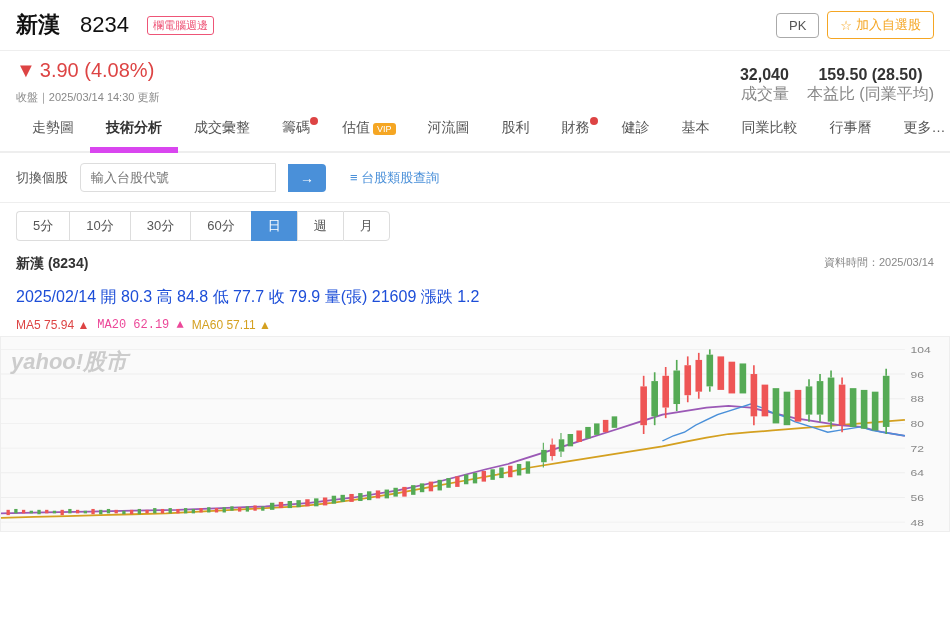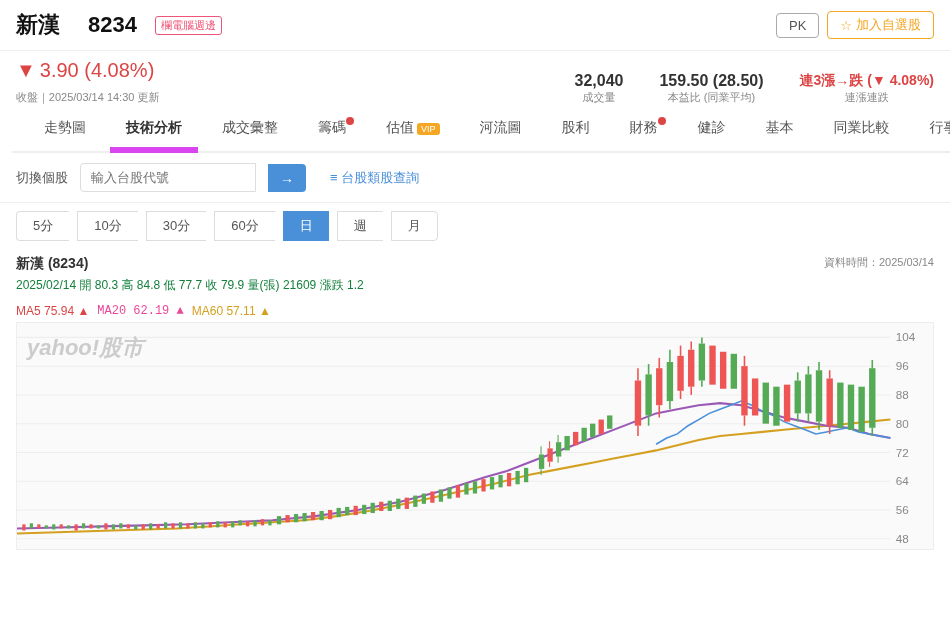--- a/index.html
+++ b/index.html
@@ -1,71 +1,71 @@
 <!DOCTYPE html>
 <html><head>
   <meta charset="utf-8">
   <style>
     * { box-sizing: border-box; margin: 0; padding: 0; }
     body { font-family: -apple-system, BlinkMacSystemFont, "Microsoft JhengHei", sans-serif; font-size: 13px; background: #fff; color: #333; width: 950px; }
 
     
     .header { display: flex; align-items: center; padding: 10px 16px; border-bottom: 1px solid #eee; gap: 10px; }
     .stock-name { font-size: 22px; font-weight: bold; color: #111; }
-    .stock-code { font-size: 22px; color: #111; margin-left: 18px; font-weight: bold; }
+    .stock-code { font-size: 22px; color: #111; margin-left: 10px; }
     .stock-tag { background: #fff; border: 1px solid #e57; color: #e57; font-size: 11px; padding: 1px 5px; border-radius: 3px; margin-left: 8px; }
     .header-right { margin-left: auto; display: flex; gap: 8px; align-items: center; padding-left: 10px; }
     .btn-pk { background: #fff; border: 1px solid #aaa; color: #555; padding: 4px 12px; border-radius: 4px; cursor: pointer; font-size: 13px; }
     .btn-watchlist { background: #fff; border: 1px solid #f5a623; color: #f5a623; padding: 4px 12px; border-radius: 4px; cursor: pointer; font-size: 13px; display: flex; align-items: center; gap: 4px; }
 
     
     .price-area { display: flex; align-items: flex-end; padding: 8px 16px 4px; gap: 24px; }
     .price-main { font-size: 44px; font-weight: bold; color: #d44; }
     .price-change { font-size: 20px; color: #d44; display: flex; align-items: center; gap: 4px; margin-bottom: 8px; }
     .price-meta { font-size: 11px; color: #888; margin-top: 8px; }
-    .price-stats { margin-left: auto; display: flex; gap: 36px; align-items: center; }
+    .price-stats { margin-left: auto; display: flex; gap: 18px; align-items: center; }
     .stat-item { text-align: center; }
     .stat-value { font-size: 16px; font-weight: bold; color: #333; }
-    .stat-label { font-size: 11px; color: #888; }
+    .stat-label { font-size: 16px; color: #888; text-align: right; }
     .stat-red { color: #d44; }
     .stat-trend { font-size: 14px; color: #d44; font-weight: bold; }
 
     
-    .nav-tabs { display: flex; padding: 0 16px; border-bottom: 2px solid #eee; gap: 8px; margin-left: 12px; }
+    .nav-tabs { display: flex; padding: 0 16px; border-bottom: 2px solid #eee; gap: 0; }
     .nav-tab { padding: 10px 16px; cursor: pointer; font-size: 14px; color: #555; white-space: nowrap; position: relative; }
     .nav-tab.active { color: #333; font-weight: bold; border-bottom: 6px solid #d946ef; margin-bottom: -2px; }
     .nav-tab .badge { display: inline-block; background: #d44; color: #fff; font-size: 9px; border-radius: 50%; width: 8px; height: 8px; position: absolute; top: 8px; right: 8px; }
     .nav-tab .vip-badge { background: #f5a623; color: #fff; font-size: 9px; padding: 1px 4px; border-radius: 3px; margin-left: 3px; }
 
     
     .switcher-area { display: flex; align-items: center; padding: 10px 16px; border-bottom: 1px solid #eee; gap: 12px; }
     .switcher-label { color: #555; font-size: 13px; }
-    .switcher-input { border: 1px solid #ddd; border-radius: 4px 0 0 4px; padding: 6px 10px; font-size: 13px; width: 176px; color: #aaa; }
+    .switcher-input { border: 1px solid #ddd; border-radius: 4px 0 0 4px; padding: 6px 10px; font-size: 13px; width: 196px; color: #aaa; }
     .switcher-btn { background: #4a90d9; border: none; color: #fff; padding: 6px 12px; border-radius: 0 4px 4px 0; cursor: pointer; font-size: 14px; }
     .stock-lookup { color: #4a90d9; font-size: 13px; cursor: pointer; margin-left: 12px; }
 
     
-    .time-tabs { display: flex; padding: 8px 16px; gap: 8px; }
+    .time-tabs { display: flex; padding: 8px 16px; gap: 0; }
     .time-tab { padding: 5px 16px; cursor: pointer; font-size: 13px; color: #555; border: 1px solid #ddd; border-right: none; background: #fff; }
     .time-tab:first-child { border-radius: 4px 0 0 4px; }
     .time-tab:last-child { border-right: 1px solid #ddd; border-radius: 0 4px 4px 0; }
     .time-tab.active { background: #4a90d9; color: #fff; border-color: #4a90d9; }
 
     
     .chart-header { padding: 6px 16px; }
     .chart-title { font-size: 14px; font-weight: bold; color: #333; }
-    .chart-date-info { font-size: 12px; color: #15803d; margin-top: 4px; }
+    .chart-date-info { font-size: 16px; color: #1d4ed8; margin-top: 14px; }
     .chart-data-time { float: right; font-size: 11px; color: #888; }
     .ma-info { display: flex; gap: 8px; padding: 4px 16px; font-size: 12px; }
     .ma5 { color: #d44; }
     .ma20 { color: #ec4899; font-family: Liberation Mono, monospace; }
     .ma60 { color: #d4a020; }
 
     
-    .chart-area { position: relative; margin: 0 16px; height: 228px; background: #fafafa; border: 1px solid #eee; }
+    .chart-area { position: relative; margin: 0 0; height: 196px; background: #fafafa; border: 1px solid #eee; }
     .yahoo-watermark { position: absolute; top: 10px; left: 10px; font-size: 22px; color: #ccc; font-style: italic; font-weight: bold; }
     .yahoo-watermark span { color: #ccc; }
     .chart-svg { width: 100%; height: 100%; }
   </style>
 </head>
 <body>
 
 <div class="header">
   <span class="stock-name">新漢</span>
   <span class="stock-code">8234</span>
@@ -88,24 +88,20 @@
     <div class="price-meta">收盤｜2025/03/14 14:30 更新</div>
   </div>
   <div class="price-stats">
     <div class="stat-item">
       <div class="stat-value">32,040</div>
       <div class="stat-label">成交量</div>
     </div>
     <div class="stat-item">
       <div class="stat-value">159.50 (28.50)</div>
       <div class="stat-label">本益比 (同業平均)</div>
-    </div>
-    <div class="stat-item">
-      <div class="stat-trend stat-red">連3漲→跌 (▼ 4.08%)</div>
-      <div class="stat-label">連漲連跌</div>
     </div>
   </div>
 </div>
 
 <div class="nav-tabs">
   <div class="nav-tab">走勢圖</div>
   <div class="nav-tab active">技術分析</div>
   <div class="nav-tab">成交彙整</div>
   <div class="nav-tab">籌碼<span class="badge"></span></div>
   <div class="nav-tab">估值<span class="vip-badge">VIP</span></div>

